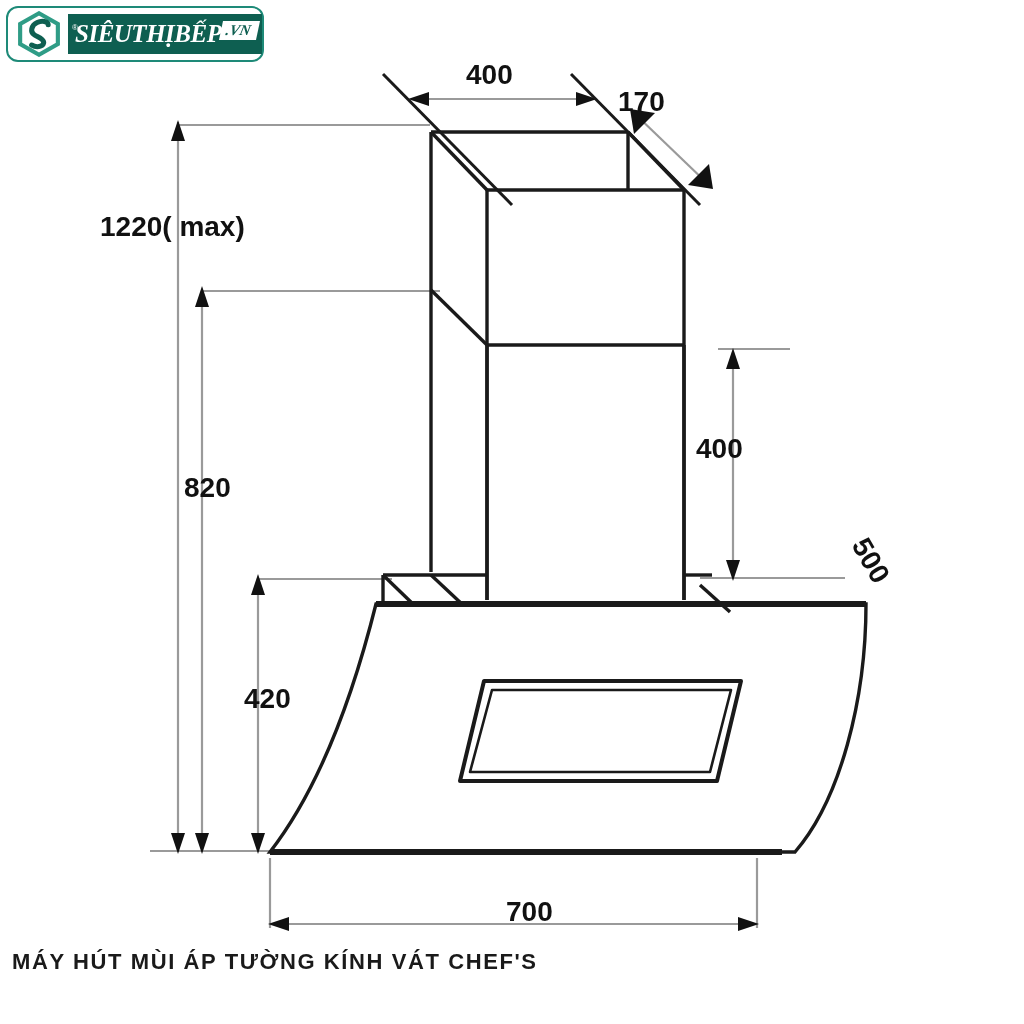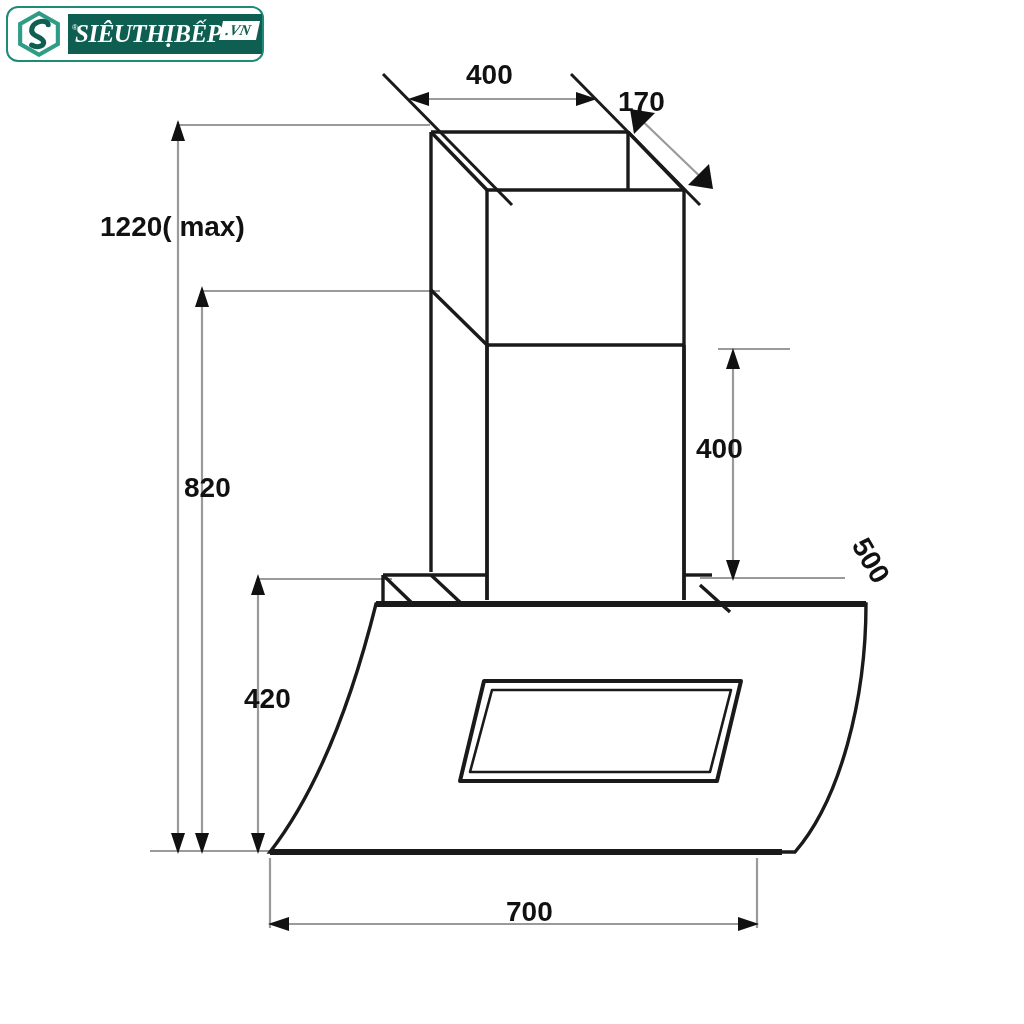--- a/index.html
+++ b/index.html
@@ -220,13 +220,14 @@
     <text x="244" y="708" font-size="28">420</text>
     <text x="466" y="84" font-size="28">400</text>
     <text x="618" y="111" font-size="28">170</text>
     <text x="696" y="458" font-size="28">400</text>
     <text x="851" y="545" font-size="28" transform="rotate(60 851 545)">500</text>
     <text x="506" y="921" font-size="28">700</text>
   </g>
 </svg>
 
 <div id="caption-block">
+  <div class="caption-line">MÁY HÚT MÙI ÁP TƯỜNG KÍNH VÁT CHEF'S</div>
 </div>
 
 </body></html>

